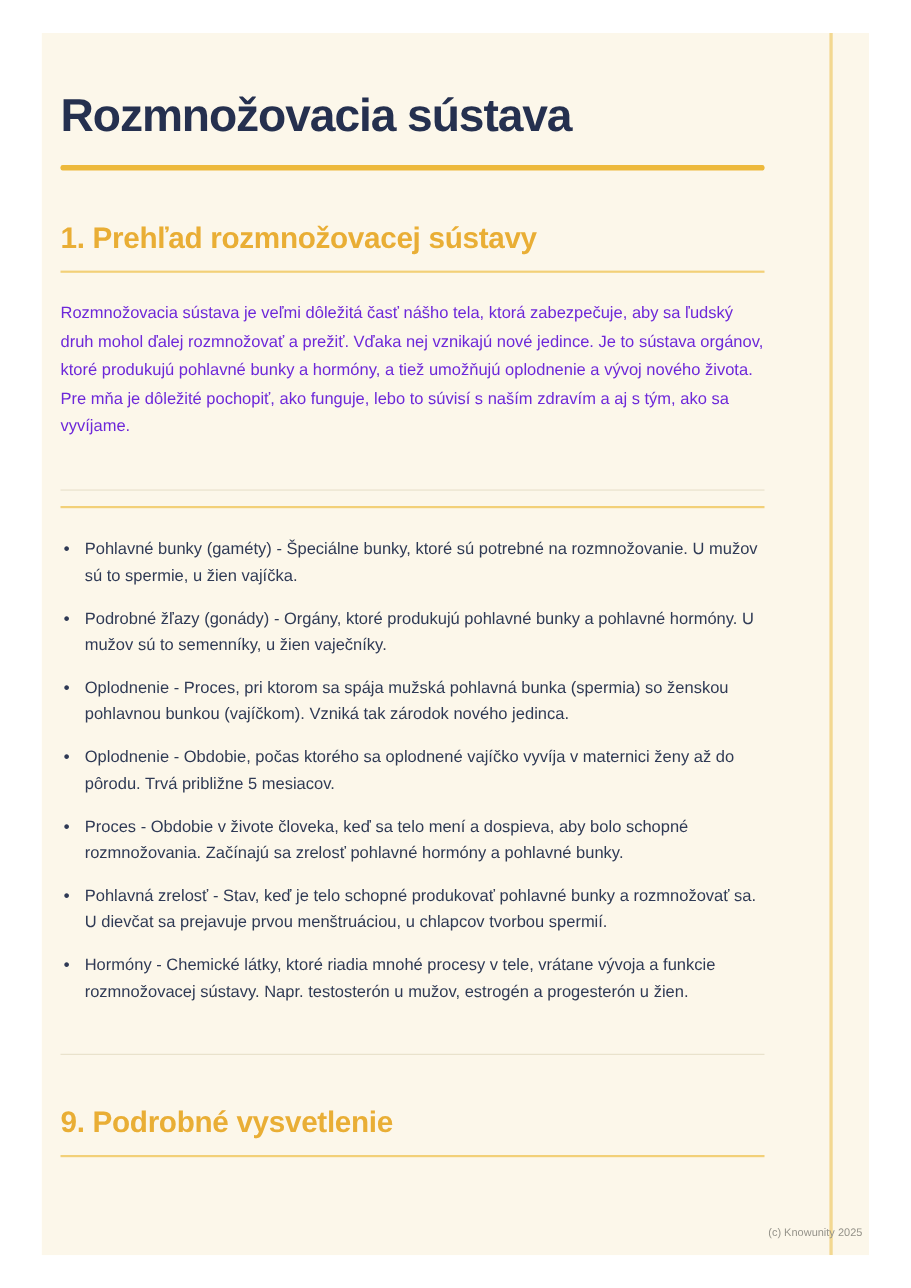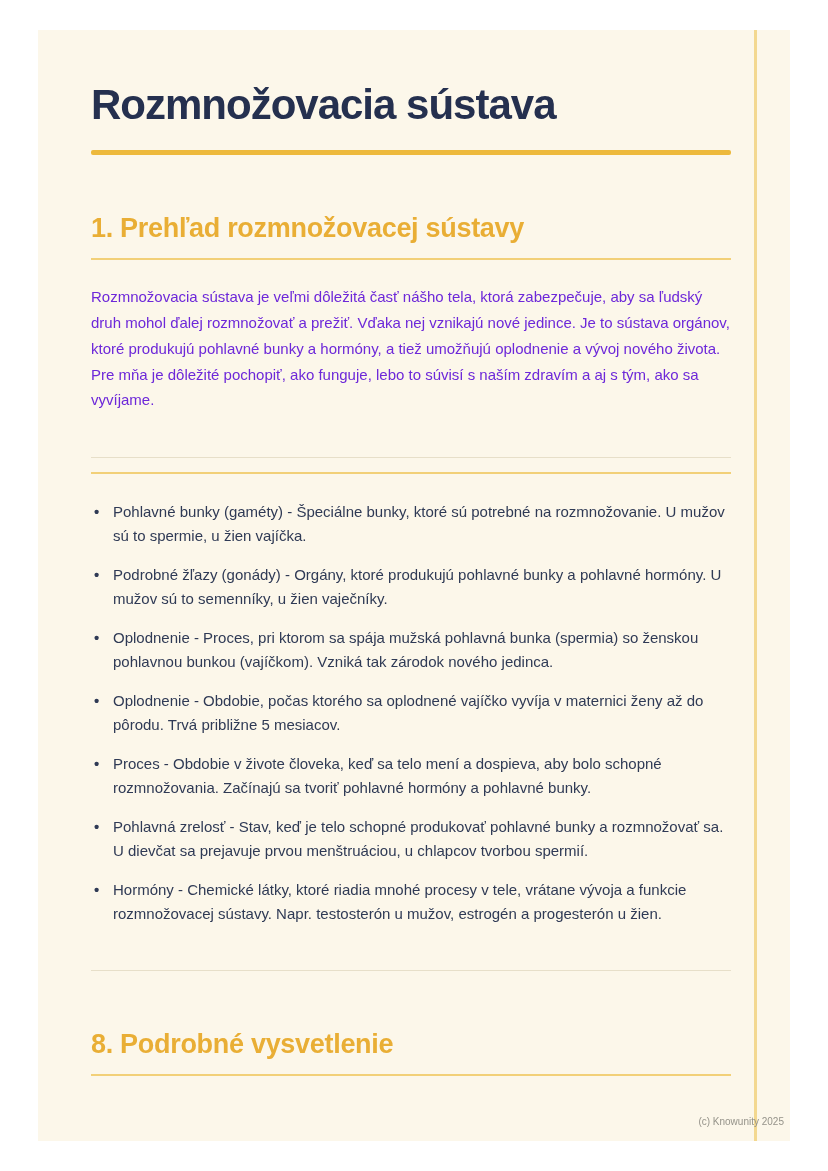--- a/index.html
+++ b/index.html
@@ -9,21 +9,21 @@
     font-family: "Liberation Sans", sans-serif;
   }
   body { height: 1171px; overflow: hidden; }
 
   .paper {
     position: relative;
     width: 752px;
     height: 1111px;
     margin: 30px auto 30px auto;
     background: #fcf7ea;
-    padding: 52px 38px 60px 53px;
+    padding: 52px 38px 60px 17px;
     overflow: hidden;
   }
 
   .margin-line {
     position: absolute;
     top: 0;
     right: 33px;
     width: 3px;
     height: 100%;
     background: #f3d890;
@@ -46,21 +46,21 @@
     height: 5px;
     background: #edb93c;
     margin-top: 22px;
     border-radius: 2px;
   }
 
   .section-heading {
     font-size: 27px;
     font-weight: bold;
     color: #e9ae35;
-    margin-top: 58px;
+    margin-top: 46px;
     letter-spacing: -0.3px;
   }
   .heading-rule {
     height: 2px;
     background: #f2d078;
     margin-top: 14px;
   }
 
   .body-text {
     font-size: 15px;
@@ -143,38 +143,38 @@
           <span>- Proces, pri ktorom sa spája mužská pohlavná bunka (spermia) so ženskou pohlavnou bunkou (vajíčkom). Vzniká tak zárodok nového jedinca.</span>
         </li>
         <li>
           <span class="bullet-dot">•</span>
           <span class="term">Oplodnenie</span>
           <span>- Obdobie, počas ktorého sa oplodnené vajíčko vyvíja v maternici ženy až do pôrodu. Trvá približne 5 mesiacov.</span>
         </li>
         <li>
           <span class="bullet-dot">•</span>
           <span class="term">Proces</span>
-          <span>- Obdobie v živote človeka, keď sa telo mení a dospieva, aby bolo schopné rozmnožovania. Začínajú sa tvoriť pohlavné hormóny a pohlavné bunky.</span>
+          <span>- Obdobie v živote človeka, keď sa telo mení a dospieva, aby bolo schopné rozmnožovania. Začínajú sa zrelosť pohlavné hormóny a pohlavné bunky.</span>
         </li>
         <li>
           <span class="bullet-dot">•</span>
           <span class="term">Pohlavná zrelosť</span>
           <span>- Stav, keď je telo schopné produkovať pohlavné bunky a rozmnožovať sa. U dievčat sa prejavuje prvou menštruáciou, u chlapcov tvorbou spermií.</span>
         </li>
         <li>
           <span class="bullet-dot">•</span>
           <span class="term">Hormóny</span>
           <span>- Chemické látky, ktoré riadia mnohé procesy v tele, vrátane vývoja a funkcie rozmnožovacej sústavy. Napr. testosterón u mužov, estrogén a progesterón u žien.</span>
         </li>
       </ul>
     </section>
 
     <div class="divider"></div>
 
     <section>
-      <h2 class="section-heading">8. Podrobné vysvetlenie</h2>
+      <h2 class="section-heading">9. Podrobné vysvetlenie</h2>
       <div class="heading-rule"></div>
     </section>
 
   </div>
 
   <div class="footer">(c) Knowunity 2025</div>
 </div>
 
 </body></html>

